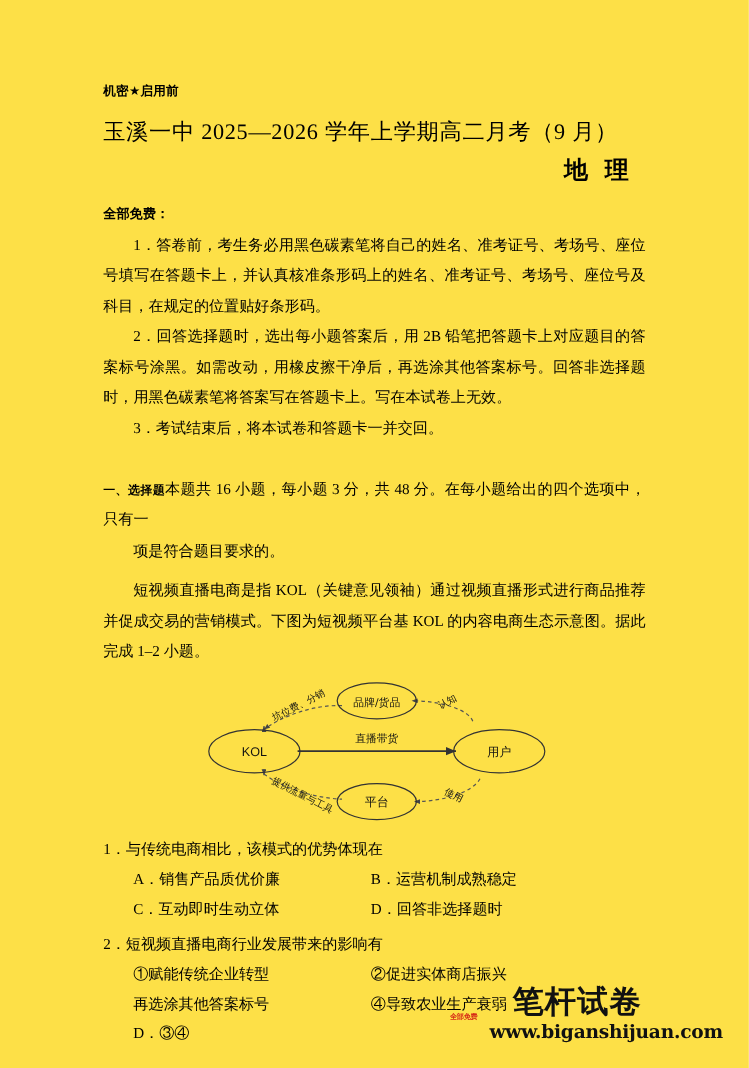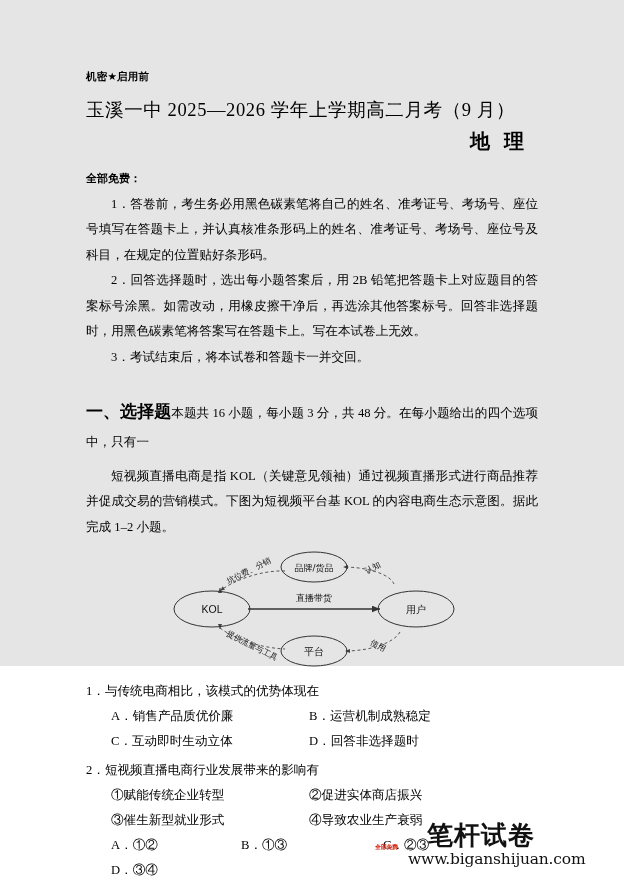--- a/index.html
+++ b/index.html
@@ -13,22 +13,22 @@
     position: relative;
     font-family: "Liberation Serif", "DejaVu Serif", serif;
     color: #000000;
     overflow: hidden;
   }
 
   .page {
     position: absolute;
     left: 0; top: 0;
     width: 624px;
-    height: 666px;
-    background: #e5e5e5;
+    height: 890px;
+    background: #fde047;
   }
 
   .content {
     position: absolute;
     left: 86px;
     top: 70px;
     width: 452px;
   }
 
   
@@ -79,22 +79,22 @@
 
   
   .section-block {
     margin-top: 25px;
     font-size: 12.6px;
     line-height: 2.03;
     text-align: justify;
   }
   .section-label {
     font-weight: bold;
-    font-family: Liberation Mono, monospace;
-    font-size: 17px;
+    font-family: Liberation Sans, sans-serif;
+    font-size: 10px;
   }
   .section-hang {
     display: block;
     text-indent: 0;
     padding-left: 25px;
   }
 
   .stem {
     margin-top: 8px;
     font-size: 12.6px;
@@ -169,21 +169,21 @@
     top: -7px;
     font-family: "DejaVu Sans", "Liberation Sans", sans-serif;
     font-size: 6px;
     font-weight: bold;
     color: #d62b17;
     letter-spacing: -0.3px;
   }
   .wm-url {
     font-family: "DejaVu Serif", "Liberation Serif", serif;
     font-size: 15.5px;
-    font-weight: normal;
+    font-weight: bold;
     letter-spacing: -0.2px;
     color: #111;
     margin-left: 40px;
   }
 </style>
 </head>
 <body>
 
 <div class="page">
   <div class="content">
@@ -195,20 +195,21 @@
     <div class="subject">地理</div>
 
     <div class="notice-head">全部免费：</div>
 
     <p class="para indent">1．答卷前，考生务必用黑色碳素笔将自己的姓名、准考证号、考场号、座位号填写在答题卡上，并认真核准条形码上的姓名、准考证号、考场号、座位号及科目，在规定的位置贴好条形码。</p>
     <p class="para indent">2．回答选择题时，选出每小题答案后，用 2B 铅笔把答题卡上对应题目的答案标号涂黑。如需改动，用橡皮擦干净后，再选涂其他答案标号。回答非选择题时，用黑色碳素笔将答案写在答题卡上。写在本试卷上无效。</p>
     <p class="para indent">3．考试结束后，将本试卷和答题卡一并交回。</p>
 
     <div class="section-block">
       <span class="section-label">一、选择题</span><span>本题共 16 小题，每小题 3 分，共 48 分。在每小题给出的四个选项中，只有一</span>
+      <span class="section-hang">项是符合题目要求的。</span>
     </div>
 
     <div class="stem">短视频直播电商是指 KOL（关键意见领袖）通过视频直播形式进行商品推荐并促成交易的营销模式。下图为短视频平台基 KOL 的内容电商生态示意图。据此完成 1–2 小题。</div>
 
     <div class="figure">
       <svg width="300" height="125" viewBox="0 0 300 125">
         <defs>
           <marker id="ah" markerWidth="7" markerHeight="7" refX="6" refY="2.5" orient="auto" markerUnits="strokeWidth">
             <path d="M0,0 L6,2.5 L0,5 z" fill="#333"></path>
           </marker>
@@ -256,27 +257,22 @@
       </div>
     </div>
 
     <div class="q-block">
       <p class="q-line"><span>2．</span><span>短视频直播电商行业发展带来的影响有</span></p>
       <div class="circ-row">
         <span class="circ-l">①赋能传统企业转型</span>
         <span>②促进实体商店振兴</span>
       </div>
       <div class="circ-row">
-        <span class="circ-l">③催生新型就业形式</span>
+        <span class="circ-l">再选涂其他答案标号</span>
         <span>④导致农业生产衰弱</span>
-      </div>
-      <div class="abc-row">
-        <span class="abc-1">A．①②</span>
-        <span class="abc-2">B．①③</span>
-        <span>C．②③</span>
       </div>
       <div class="abc-row">
         <span>D．③④</span>
       </div>
     </div>
 
   </div>
 
   <div class="watermark">
     <div class="wm-cn">笔杆试卷</div>

